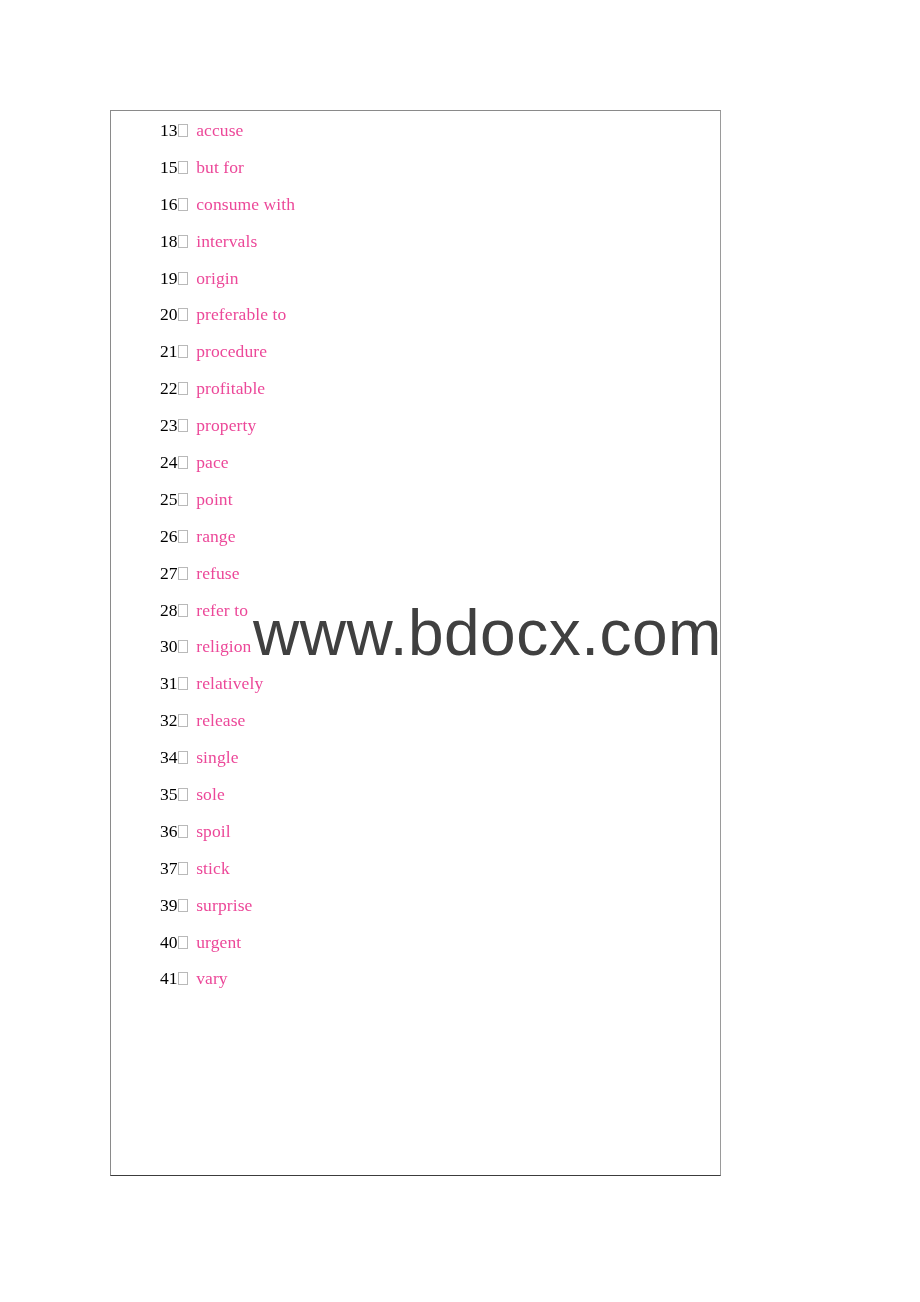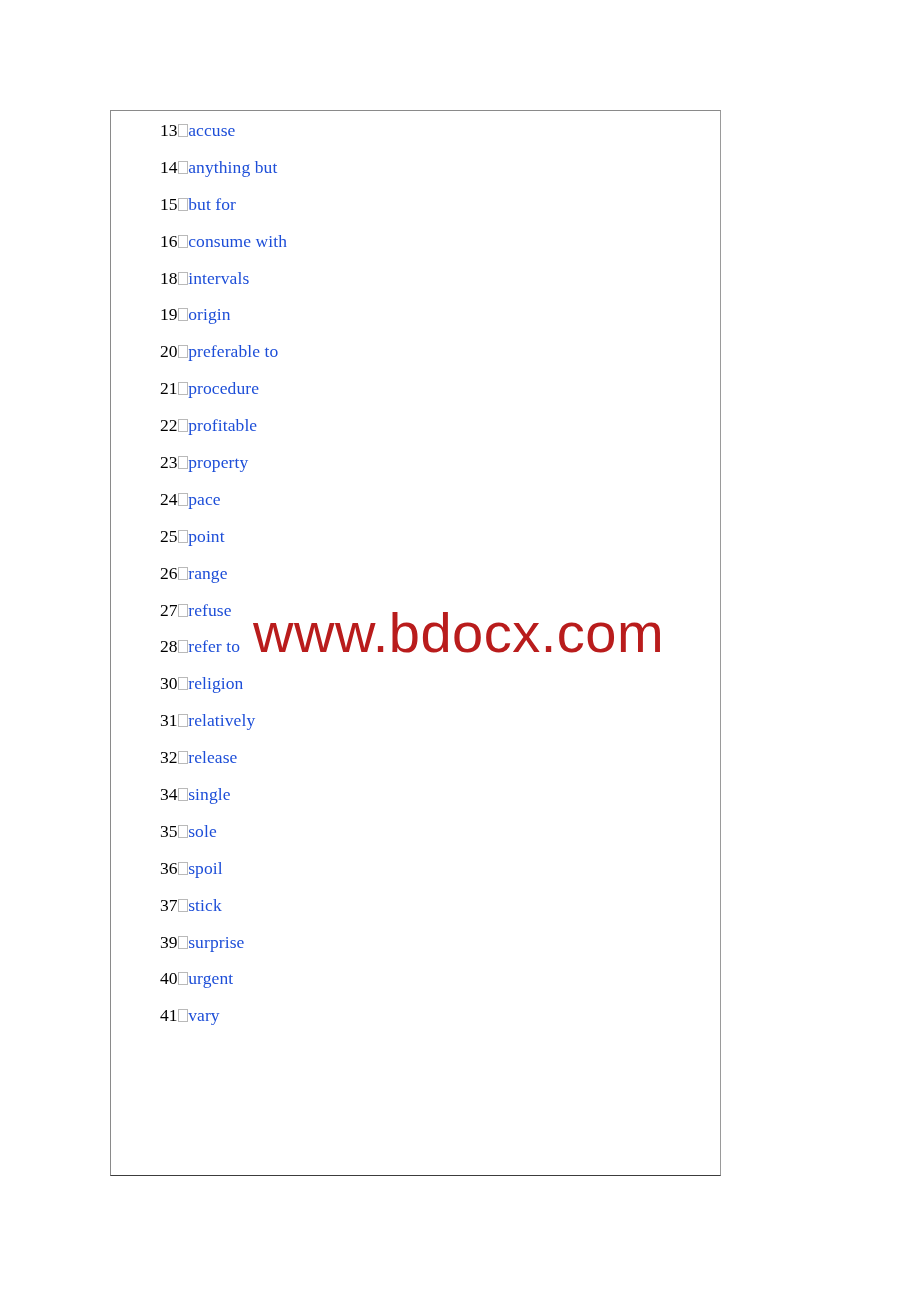--- a/index.html
+++ b/index.html
@@ -25,24 +25,24 @@
     height: 1302px;
     background: #ffffff;
   }
 
   
   .watermark {
     position: absolute;
     left: 253px;
     top: 598px;
     font-family: "Liberation Sans", "DejaVu Sans", sans-serif;
-    font-size: 56px;
+    font-size: 64px;
     line-height: 70px;
     letter-spacing: 0.5px;
-    color: #b91c1c;
+    color: #404040;
     white-space: nowrap;
     user-select: none;
     pointer-events: none;
     z-index: 1;
   }
 
   
   .frame {
     position: absolute;
     left: 110px;
@@ -86,35 +86,34 @@
     display: inline-block;
     width: 10px;
     height: 13px;
     border: 1px solid #b9b9b9;
     box-sizing: border-box;
     vertical-align: -1px;
     margin: 0 0 0 0.5px;
   }
 
   .item-word {
-    color: #1d4ed8;
-    margin-left: 0;
+    color: #ec4899;
+    margin-left: 8px;
   }
 </style>
 </head>
 <body>
 
 <div class="page">
 
   <div class="watermark">www.bdocx.com</div>
 
   <div class="frame">
     <ul class="list">
         <li class="list-item"><span class="item-num">13</span><span class="tofu"></span><span class="item-word">accuse</span></li>
-        <li class="list-item"><span class="item-num">14</span><span class="tofu"></span><span class="item-word">anything but</span></li>
         <li class="list-item"><span class="item-num">15</span><span class="tofu"></span><span class="item-word">but for</span></li>
         <li class="list-item"><span class="item-num">16</span><span class="tofu"></span><span class="item-word">consume with</span></li>
         <li class="list-item"><span class="item-num">18</span><span class="tofu"></span><span class="item-word">intervals</span></li>
         <li class="list-item"><span class="item-num">19</span><span class="tofu"></span><span class="item-word">origin</span></li>
         <li class="list-item"><span class="item-num">20</span><span class="tofu"></span><span class="item-word">preferable to</span></li>
         <li class="list-item"><span class="item-num">21</span><span class="tofu"></span><span class="item-word">procedure</span></li>
         <li class="list-item"><span class="item-num">22</span><span class="tofu"></span><span class="item-word">profitable</span></li>
         <li class="list-item"><span class="item-num">23</span><span class="tofu"></span><span class="item-word">property</span></li>
         <li class="list-item"><span class="item-num">24</span><span class="tofu"></span><span class="item-word">pace</span></li>
         <li class="list-item"><span class="item-num">25</span><span class="tofu"></span><span class="item-word">point</span></li>

